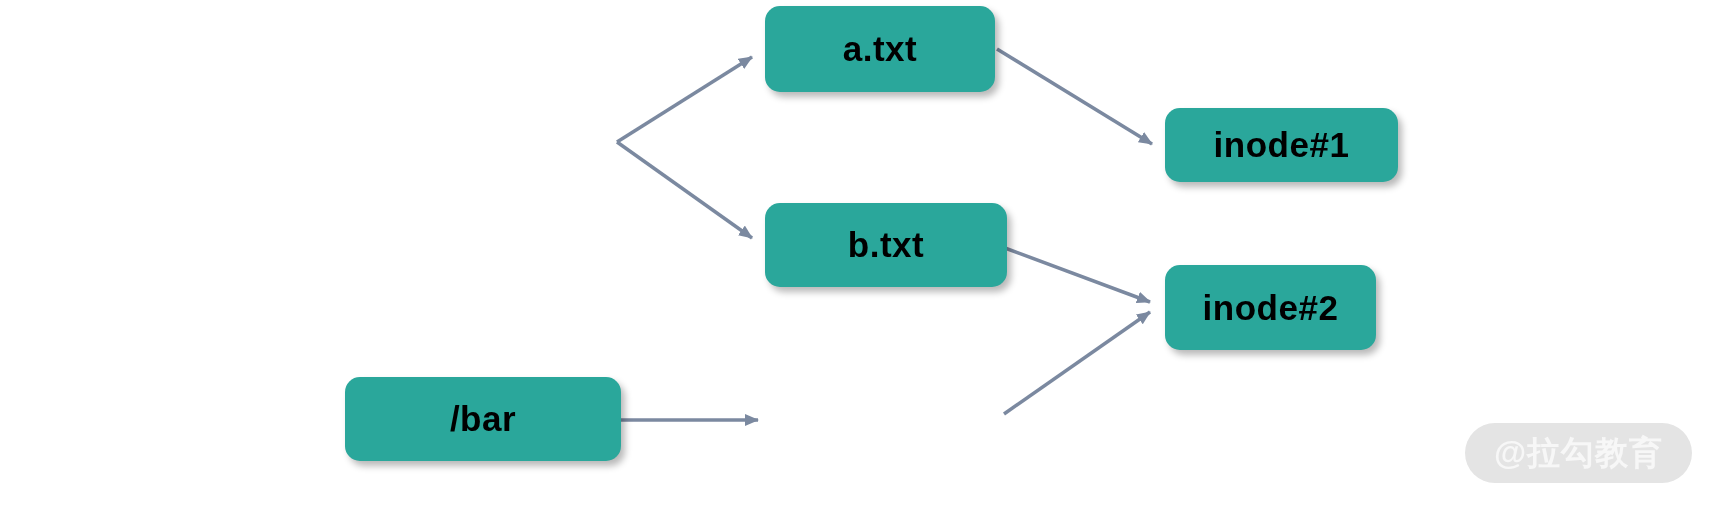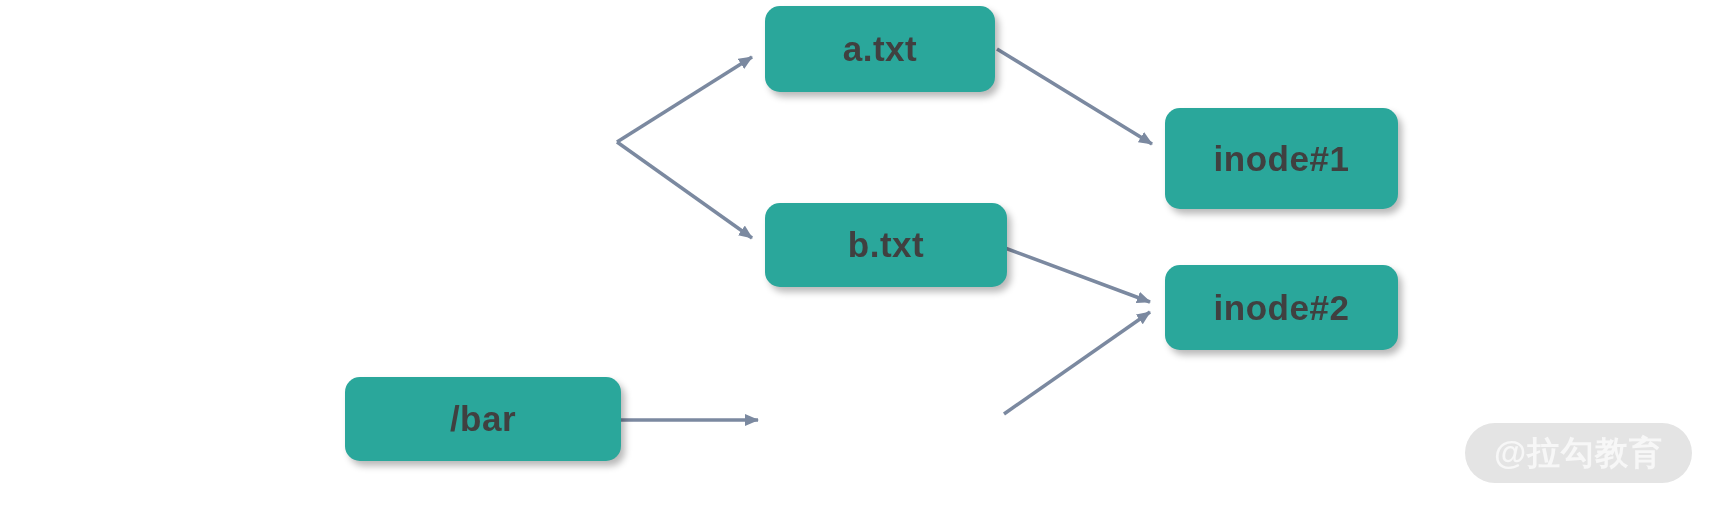--- a/index.html
+++ b/index.html
@@ -7,37 +7,37 @@
     position: relative;
     width: 1732px;
     height: 508px;
     background: #ffffff;
     overflow: hidden;
     font-family: "Liberation Sans", sans-serif;
   }
   .node {
     position: absolute;
     background: #2aa79b;
-    color: #404040;
+    color: #000000;
     border-radius: 15px;
     display: flex;
     align-items: center;
     justify-content: center;
     font-size: 35px;
     font-weight: 700;
     letter-spacing: 0.5px;
     box-shadow: 4px 5px 7px rgba(0,0,0,0.28);
   }
   #node-foo    { left: 337px;  top: 98px;  width: 278px; height: 85px; }
   #node-a-txt  { left: 765px;  top: 6px;   width: 230px; height: 86px; }
   #node-b-txt  { left: 765px;  top: 203px; width: 242px; height: 84px; }
   #node-bar    { left: 337px;  top: 377px; width: 276px; height: 84px; margin-left: 8px; }
   #node-c-txt  { left: 772px;  top: 378px; width: 230px; height: 82px; }
-  #node-inode1 { left: 1165px; top: 108px; width: 233px; height: 101px; text-align: center; }
-  #node-inode2 { left: 1165px; top: 265px; width: 233px; height: 85px; }
+  #node-inode1 { left: 1165px; top: 108px; width: 233px; height: 74px; text-align: center; }
+  #node-inode2 { left: 1165px; top: 265px; width: 211px; height: 85px; }
   #edges {
     position: absolute;
     left: 0; top: 0;
     width: 1732px;
     height: 508px;
     pointer-events: none;
   }
   #edges line { stroke: #7b89a0; stroke-width: 3.5; }
   .watermark {
     position: absolute;

